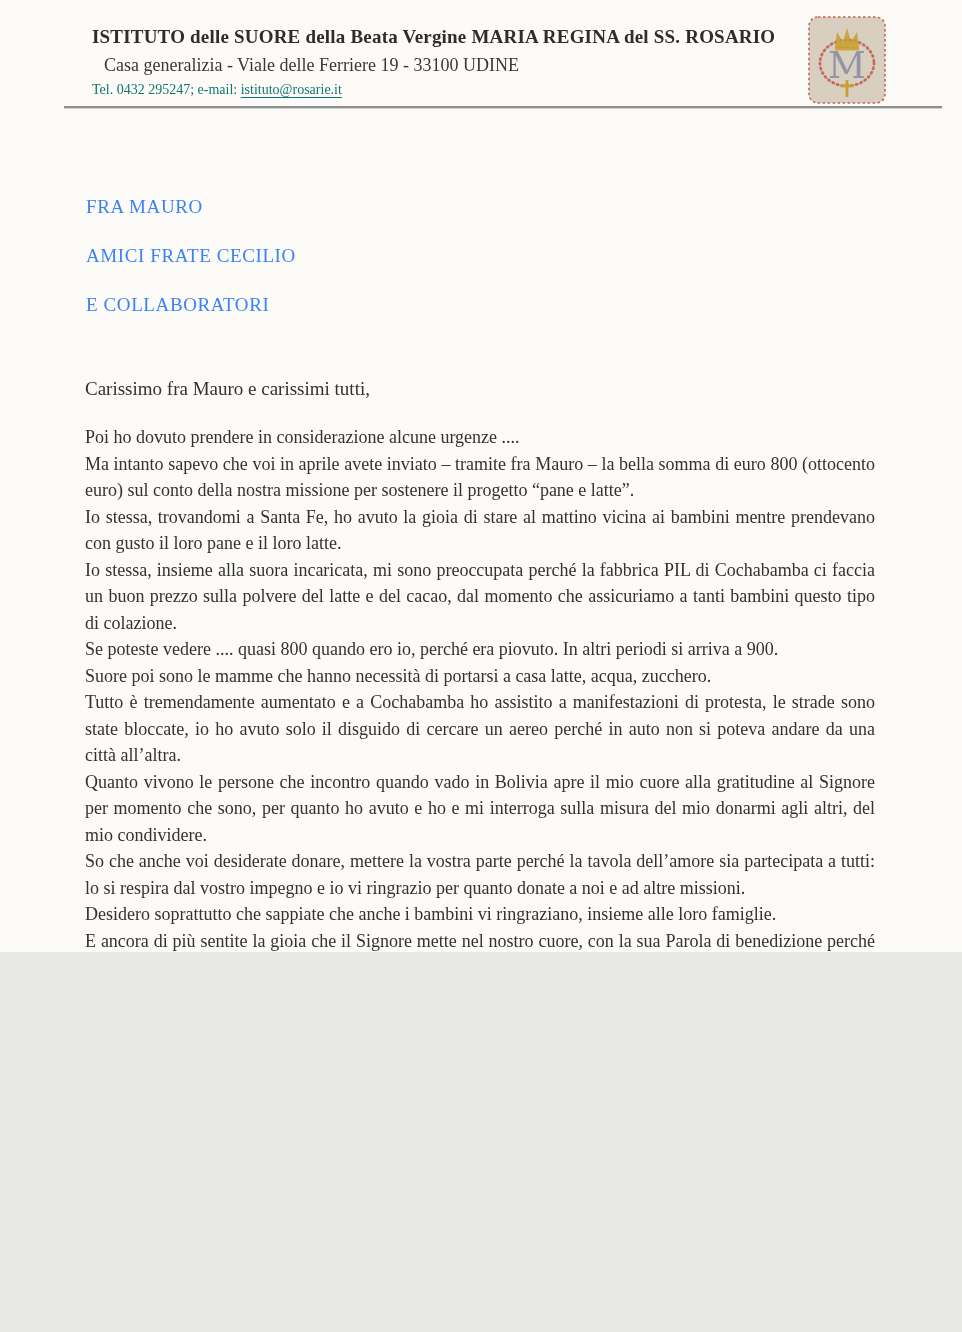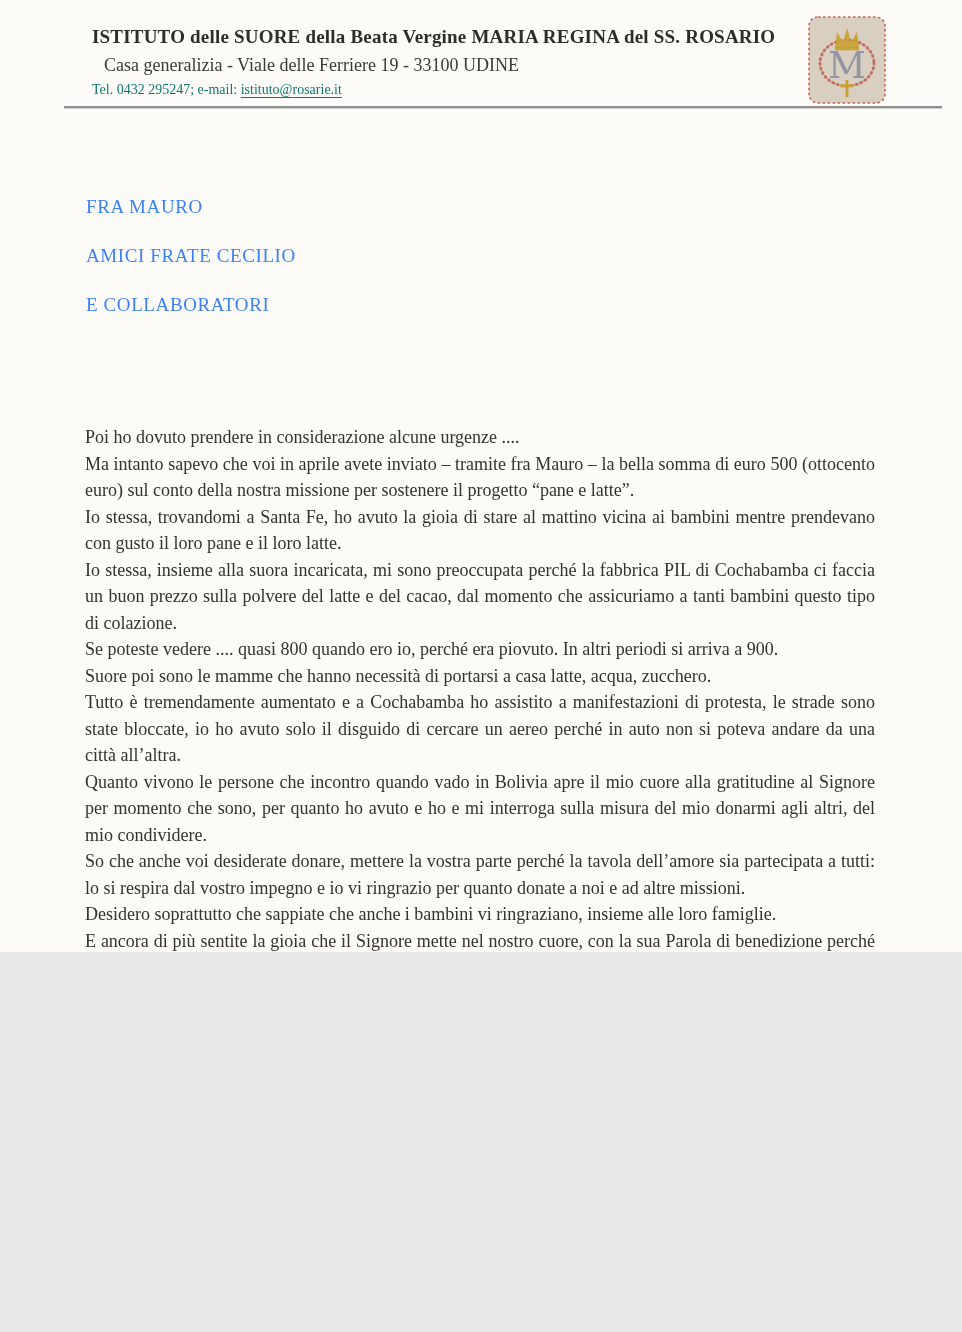--- a/index.html
+++ b/index.html
@@ -60,24 +60,25 @@
   </svg>
 
   <div class="rule"></div>
 
   <div class="recipient">
     <div>FRA MAURO</div>
     <div>AMICI FRATE CECILIO</div>
     <div>E COLLABORATORI</div>
   </div>
 
+  <div class="salutation">Carissimo fra Mauro e carissimi tutti,</div>
 
   <div class="body-text">
     <p>Poi ho dovuto prendere in considerazione alcune urgenze ....</p>
-    <p>Ma intanto sapevo che voi in aprile avete inviato – tramite fra Mauro – la bella somma di euro 500 (ottocento euro) sul conto della nostra missione per sostenere il progetto “pane e latte”.</p>
+    <p>Ma intanto sapevo che voi in aprile avete inviato – tramite fra Mauro – la bella somma di euro 800 (ottocento euro) sul conto della nostra missione per sostenere il progetto “pane e latte”.</p>
     <p>Io stessa, trovandomi a Santa Fe, ho avuto la gioia di stare al mattino vicina ai bambini mentre prendevano con gusto il loro pane e il loro latte.</p>
     <p>Io stessa, insieme alla suora incaricata,  mi sono preoccupata perché la fabbrica PIL di Cochabamba ci faccia  un buon prezzo sulla polvere del latte e del cacao, dal momento che assicuriamo a tanti bambini questo tipo di colazione.</p>
     <p>Se poteste vedere .... quasi 800 quando ero io, perché era piovuto. In altri periodi si arriva a 900.</p>
     <p>Suore poi sono le mamme che hanno necessità di portarsi a casa latte, acqua, zucchero.</p>
     <p>Tutto è tremendamente aumentato e a Cochabamba ho assistito a manifestazioni di protesta, le strade sono state bloccate, io ho avuto solo il disguido di cercare un aereo perché in auto non si poteva andare da una città all’altra.</p>
     <p>Quanto vivono le persone che incontro quando vado in Bolivia apre il mio cuore alla gratitudine al Signore per momento che sono, per quanto ho avuto e ho e mi interroga sulla misura del mio donarmi agli altri, del mio condividere.</p>
     <p>So che anche voi desiderate donare, mettere la vostra parte perché la tavola dell’amore sia partecipata a tutti: lo si respira dal vostro impegno e io vi ringrazio per quanto donate a noi e ad altre missioni.</p>
     <p>Desidero soprattutto che sappiate che anche i bambini vi ringraziano, insieme alle loro famiglie.</p>
     <p>E ancora di più sentite la gioia che il Signore mette nel nostro cuore, con la sua Parola di benedizione perché dà anche un bicchiere d’acqua ad uno dei suoi fratelli più piccoli!</p>
   </div>

